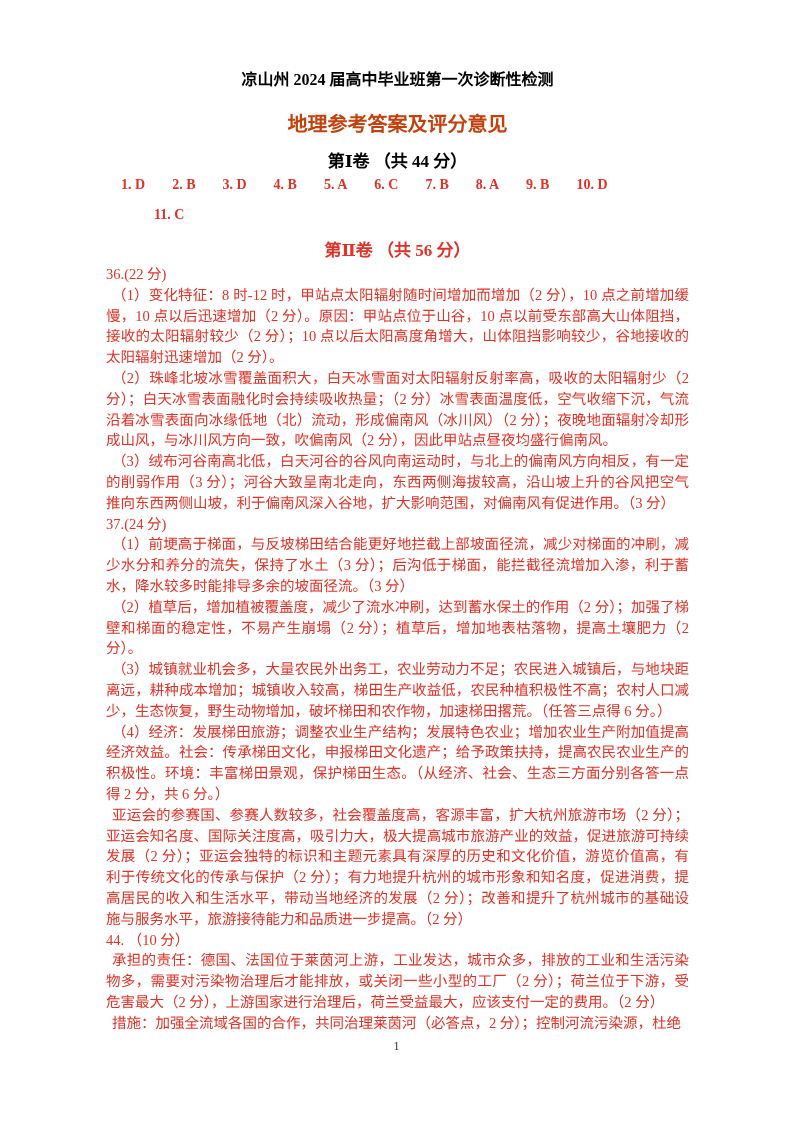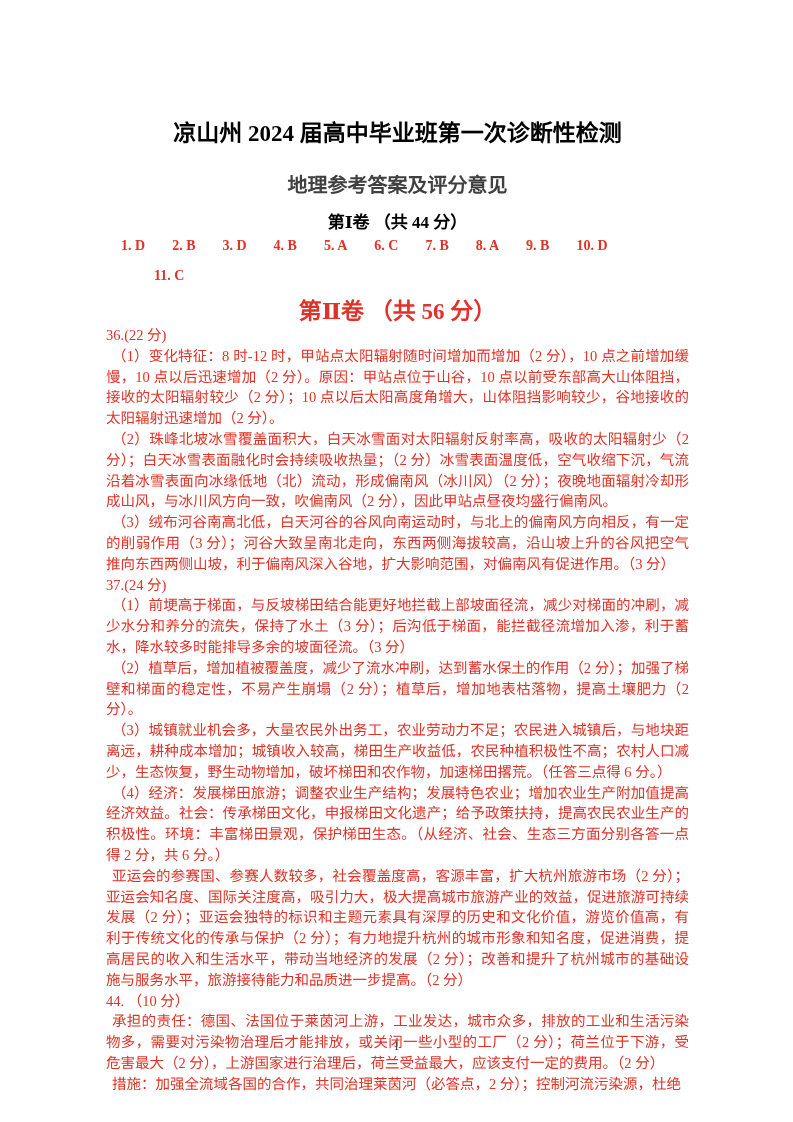--- a/index.html
+++ b/index.html
@@ -18,34 +18,34 @@
     width: 793px;
     height: 1122px;
     overflow: hidden;
     background: #ffffff;
   }
   .content {
     padding: 0 104px 0 106px;
   }
   .doc-title {
     margin: 0;
-    padding-top: 120px;
+    padding-top: 66px;
     text-align: center;
-    font-size: 23px;
+    font-size: 16px;
     line-height: 28px;
     font-weight: bold;
     color: #000000;
   }
   .doc-subtitle {
-    margin: 24px 0 0 0;
+    margin: 17px 0 0 0;
     text-align: center;
     font-size: 20px;
     line-height: 26px;
     font-weight: bold;
-    color: #404040;
+    color: #c2410c;
   }
   .part1-heading {
     margin: 14px 0 0 0;
     text-align: center;
     font-size: 17px;
     line-height: 22px;
     font-weight: bold;
     color: #000000;
   }
   .mc-row {
@@ -57,21 +57,21 @@
     color: #dd3328;
     font-weight: bold;
   }
   .mc-row2 {
     margin-left: 48px;
     margin-top: 12px;
   }
   .part2-heading {
     margin: 16px 0 2px 0;
     text-align: center;
-    font-size: 23px;
+    font-size: 17px;
     line-height: 22px;
     font-weight: bold;
     color: #dd3328;
   }
   .answers p {
     margin: 0;
     font-size: 14.5px;
     line-height: 20.8px;
     text-align: justify;
     text-indent: 6px;

